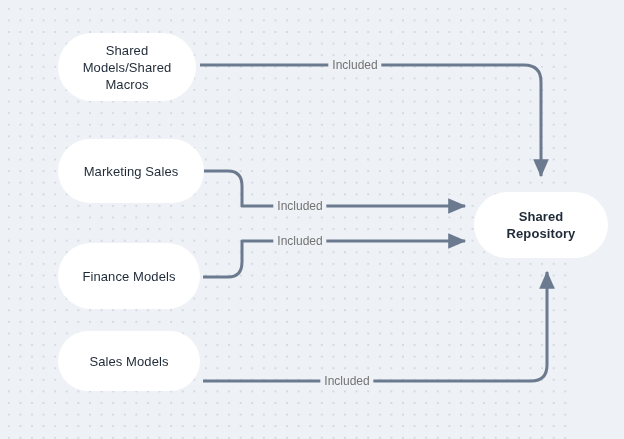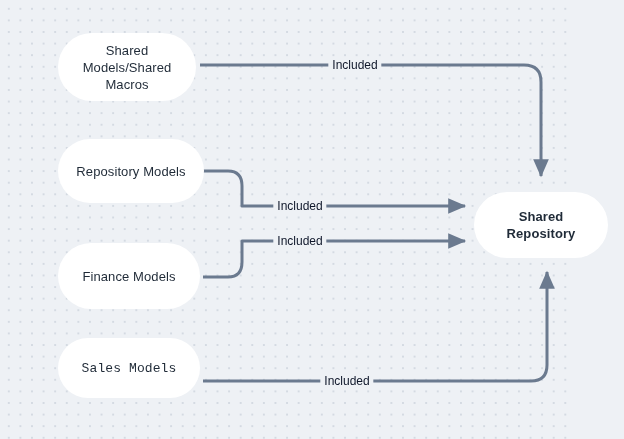--- a/index.html
+++ b/index.html
@@ -43,21 +43,21 @@
     line-height: 17px;
     letter-spacing: 0.1px;
     box-sizing: border-box;
     padding: 4px 10px;
     z-index: 3;
   }
   .edge-label {
     position: absolute;
     transform: translate(-50%, -50%);
     background: #eef1f5;
-    color: #0f172a;
+    color: #737373;
     font-size: 12px;
     line-height: 14px;
     padding: 0 4px;
     white-space: nowrap;
     z-index: 4;
   }
 </style>
 </head>
 <body>
 
@@ -79,28 +79,28 @@
 
       <path d="M203,381 L531,381 Q547,381 547,365 L547,272" marker-end="url(#arrowhead)"></path>
     </g>
   </svg>
 
   <div class="node" style="left:58px; top:33px; width:138px; height:68px;">
     <span>Shared Models/Shared Macros</span>
   </div>
 
   <div class="node" style="left:58px; top:139px; width:146px; height:64px;">
-    <span>Repository Models</span>
+    <span>Marketing Sales</span>
   </div>
 
   <div class="node" style="left:58px; top:243px; width:142px; height:66px;text-align:right;">
     <span>Finance Models</span>
   </div>
 
-  <div class="node" style="left:58px; top:338px; width:142px; height:60px;font-family:Liberation Mono, monospace;">
+  <div class="node" style="left:58px; top:331px; width:142px; height:60px;">
     <span>Sales Models</span>
   </div>
 
   <div class="node" style="left:474px; top:192px; width:134px; height:66px;font-weight:bold;">
     <span>Shared Repository</span>
   </div>
 
   <div class="edge-label" style="left:355px; top:65px;">Included</div>
 
   <div class="edge-label" style="left:300px; top:206px;">Included</div>

